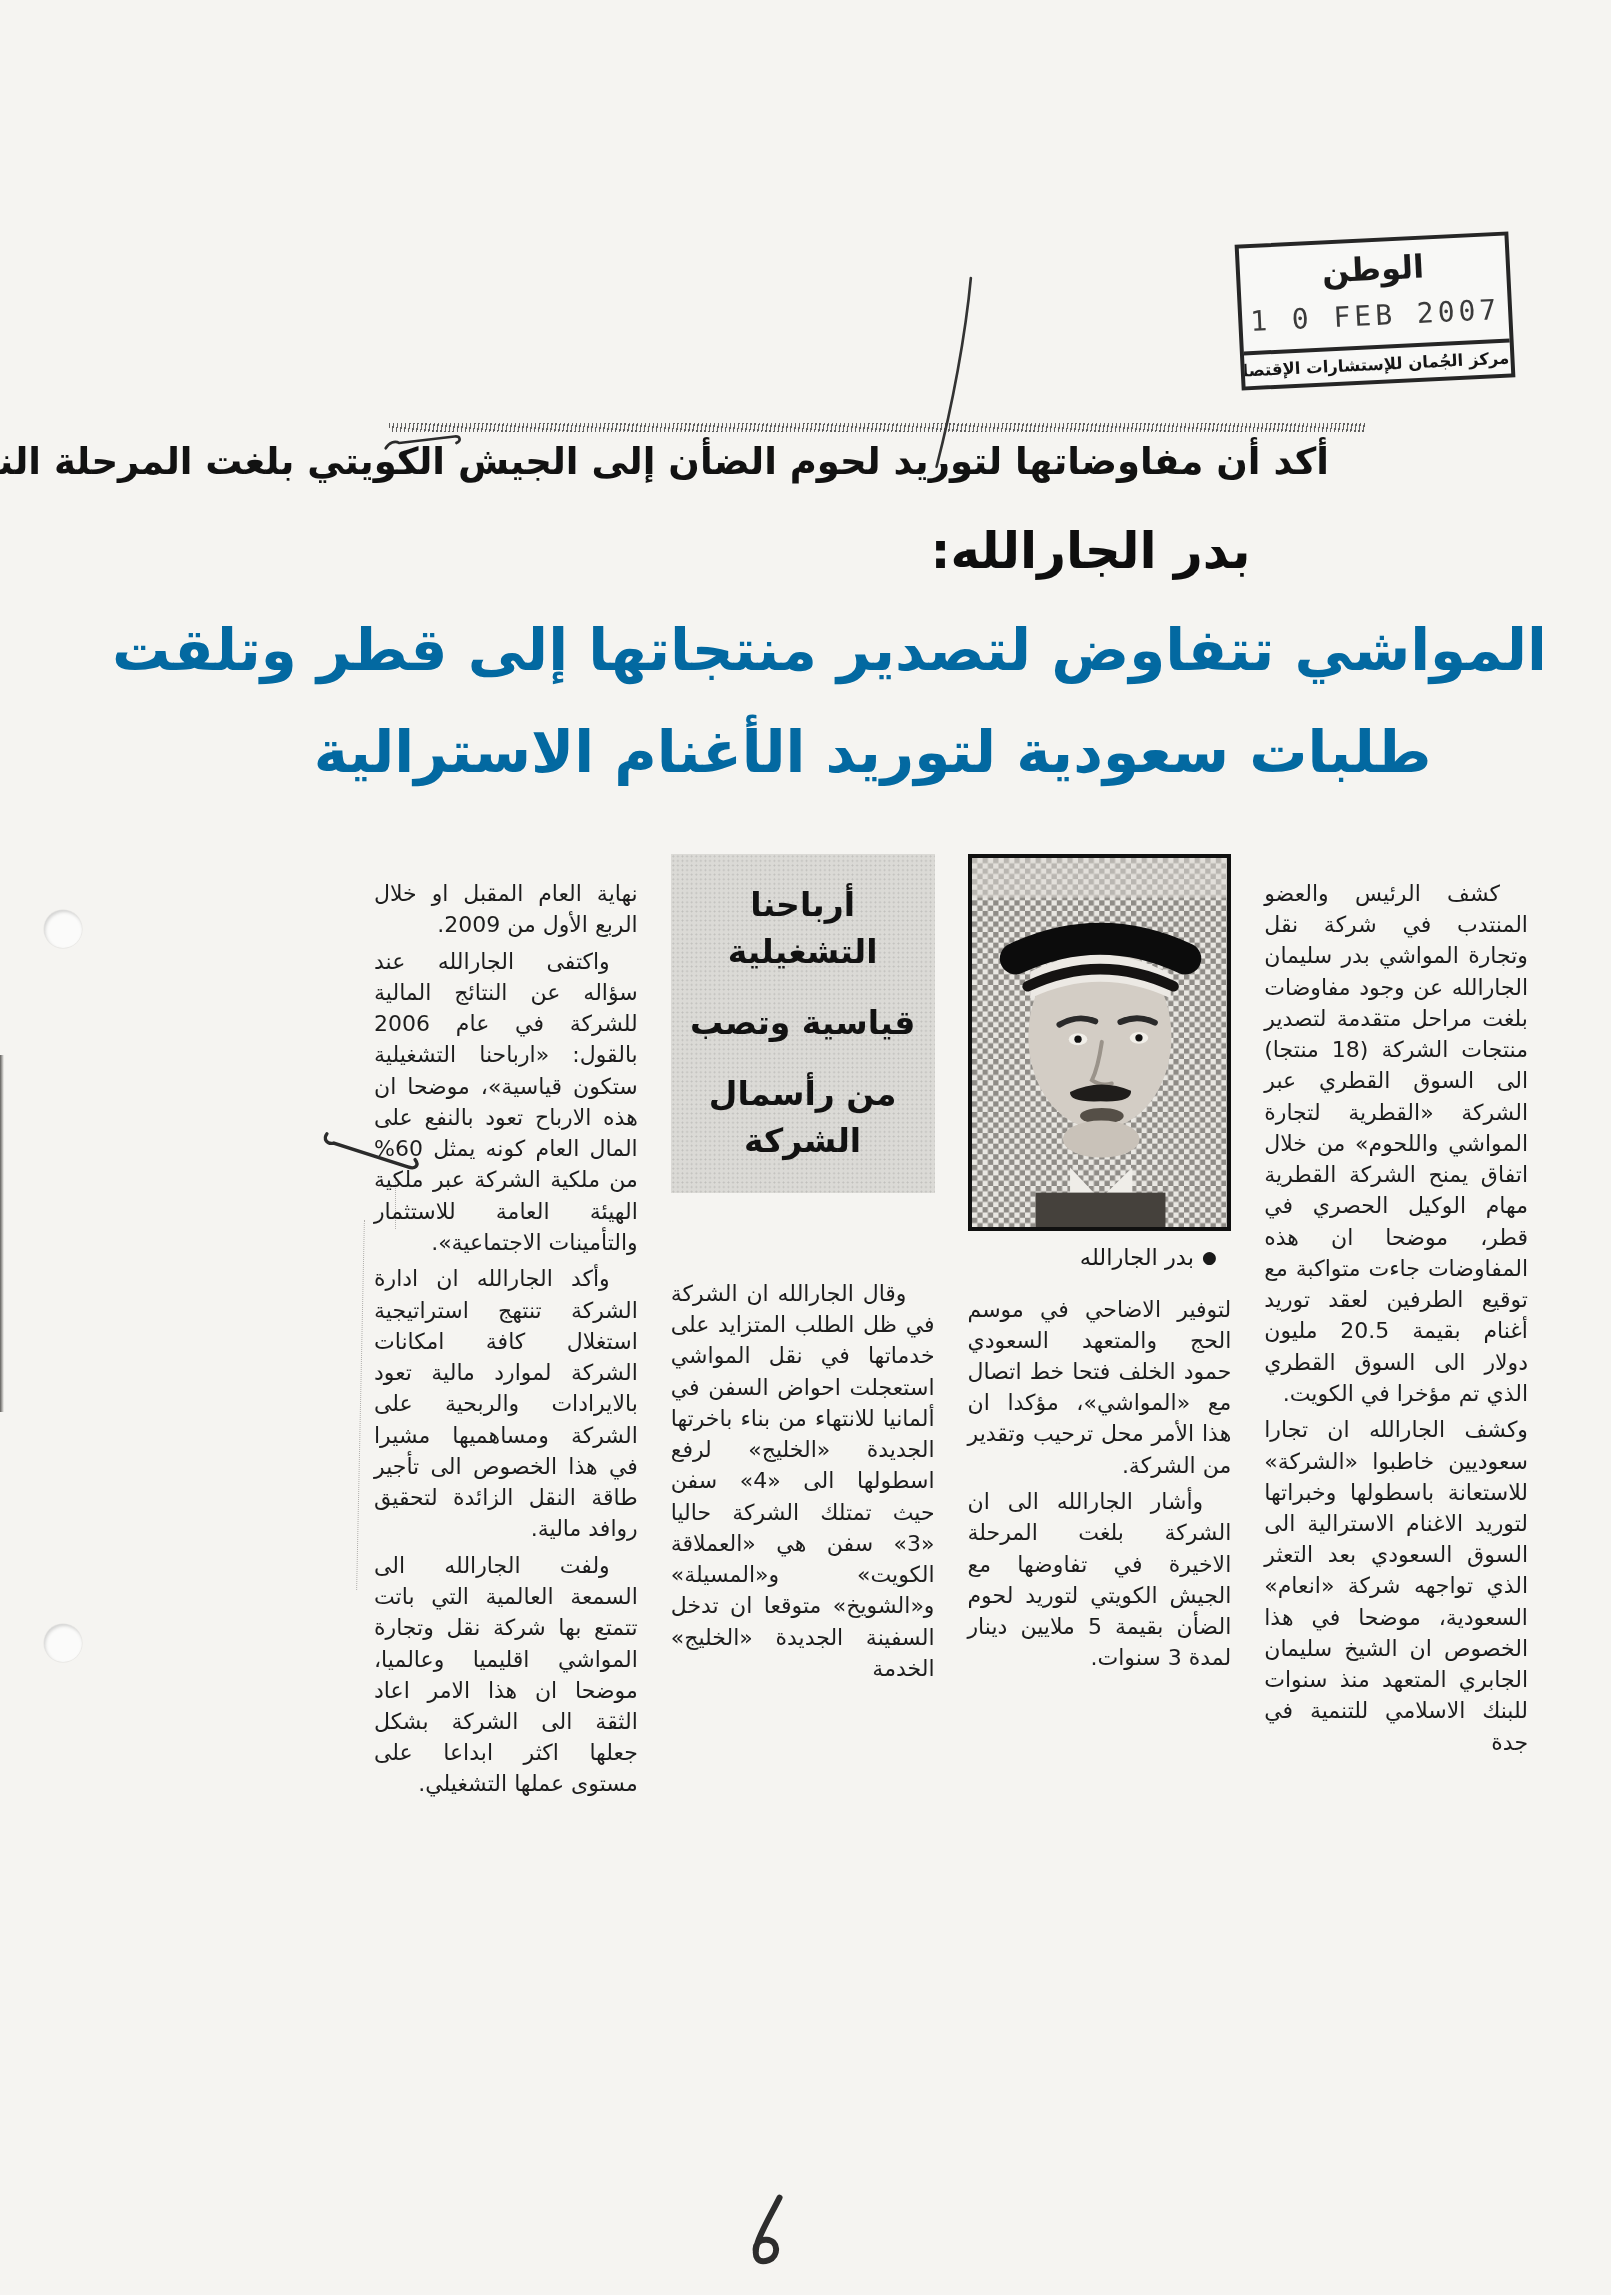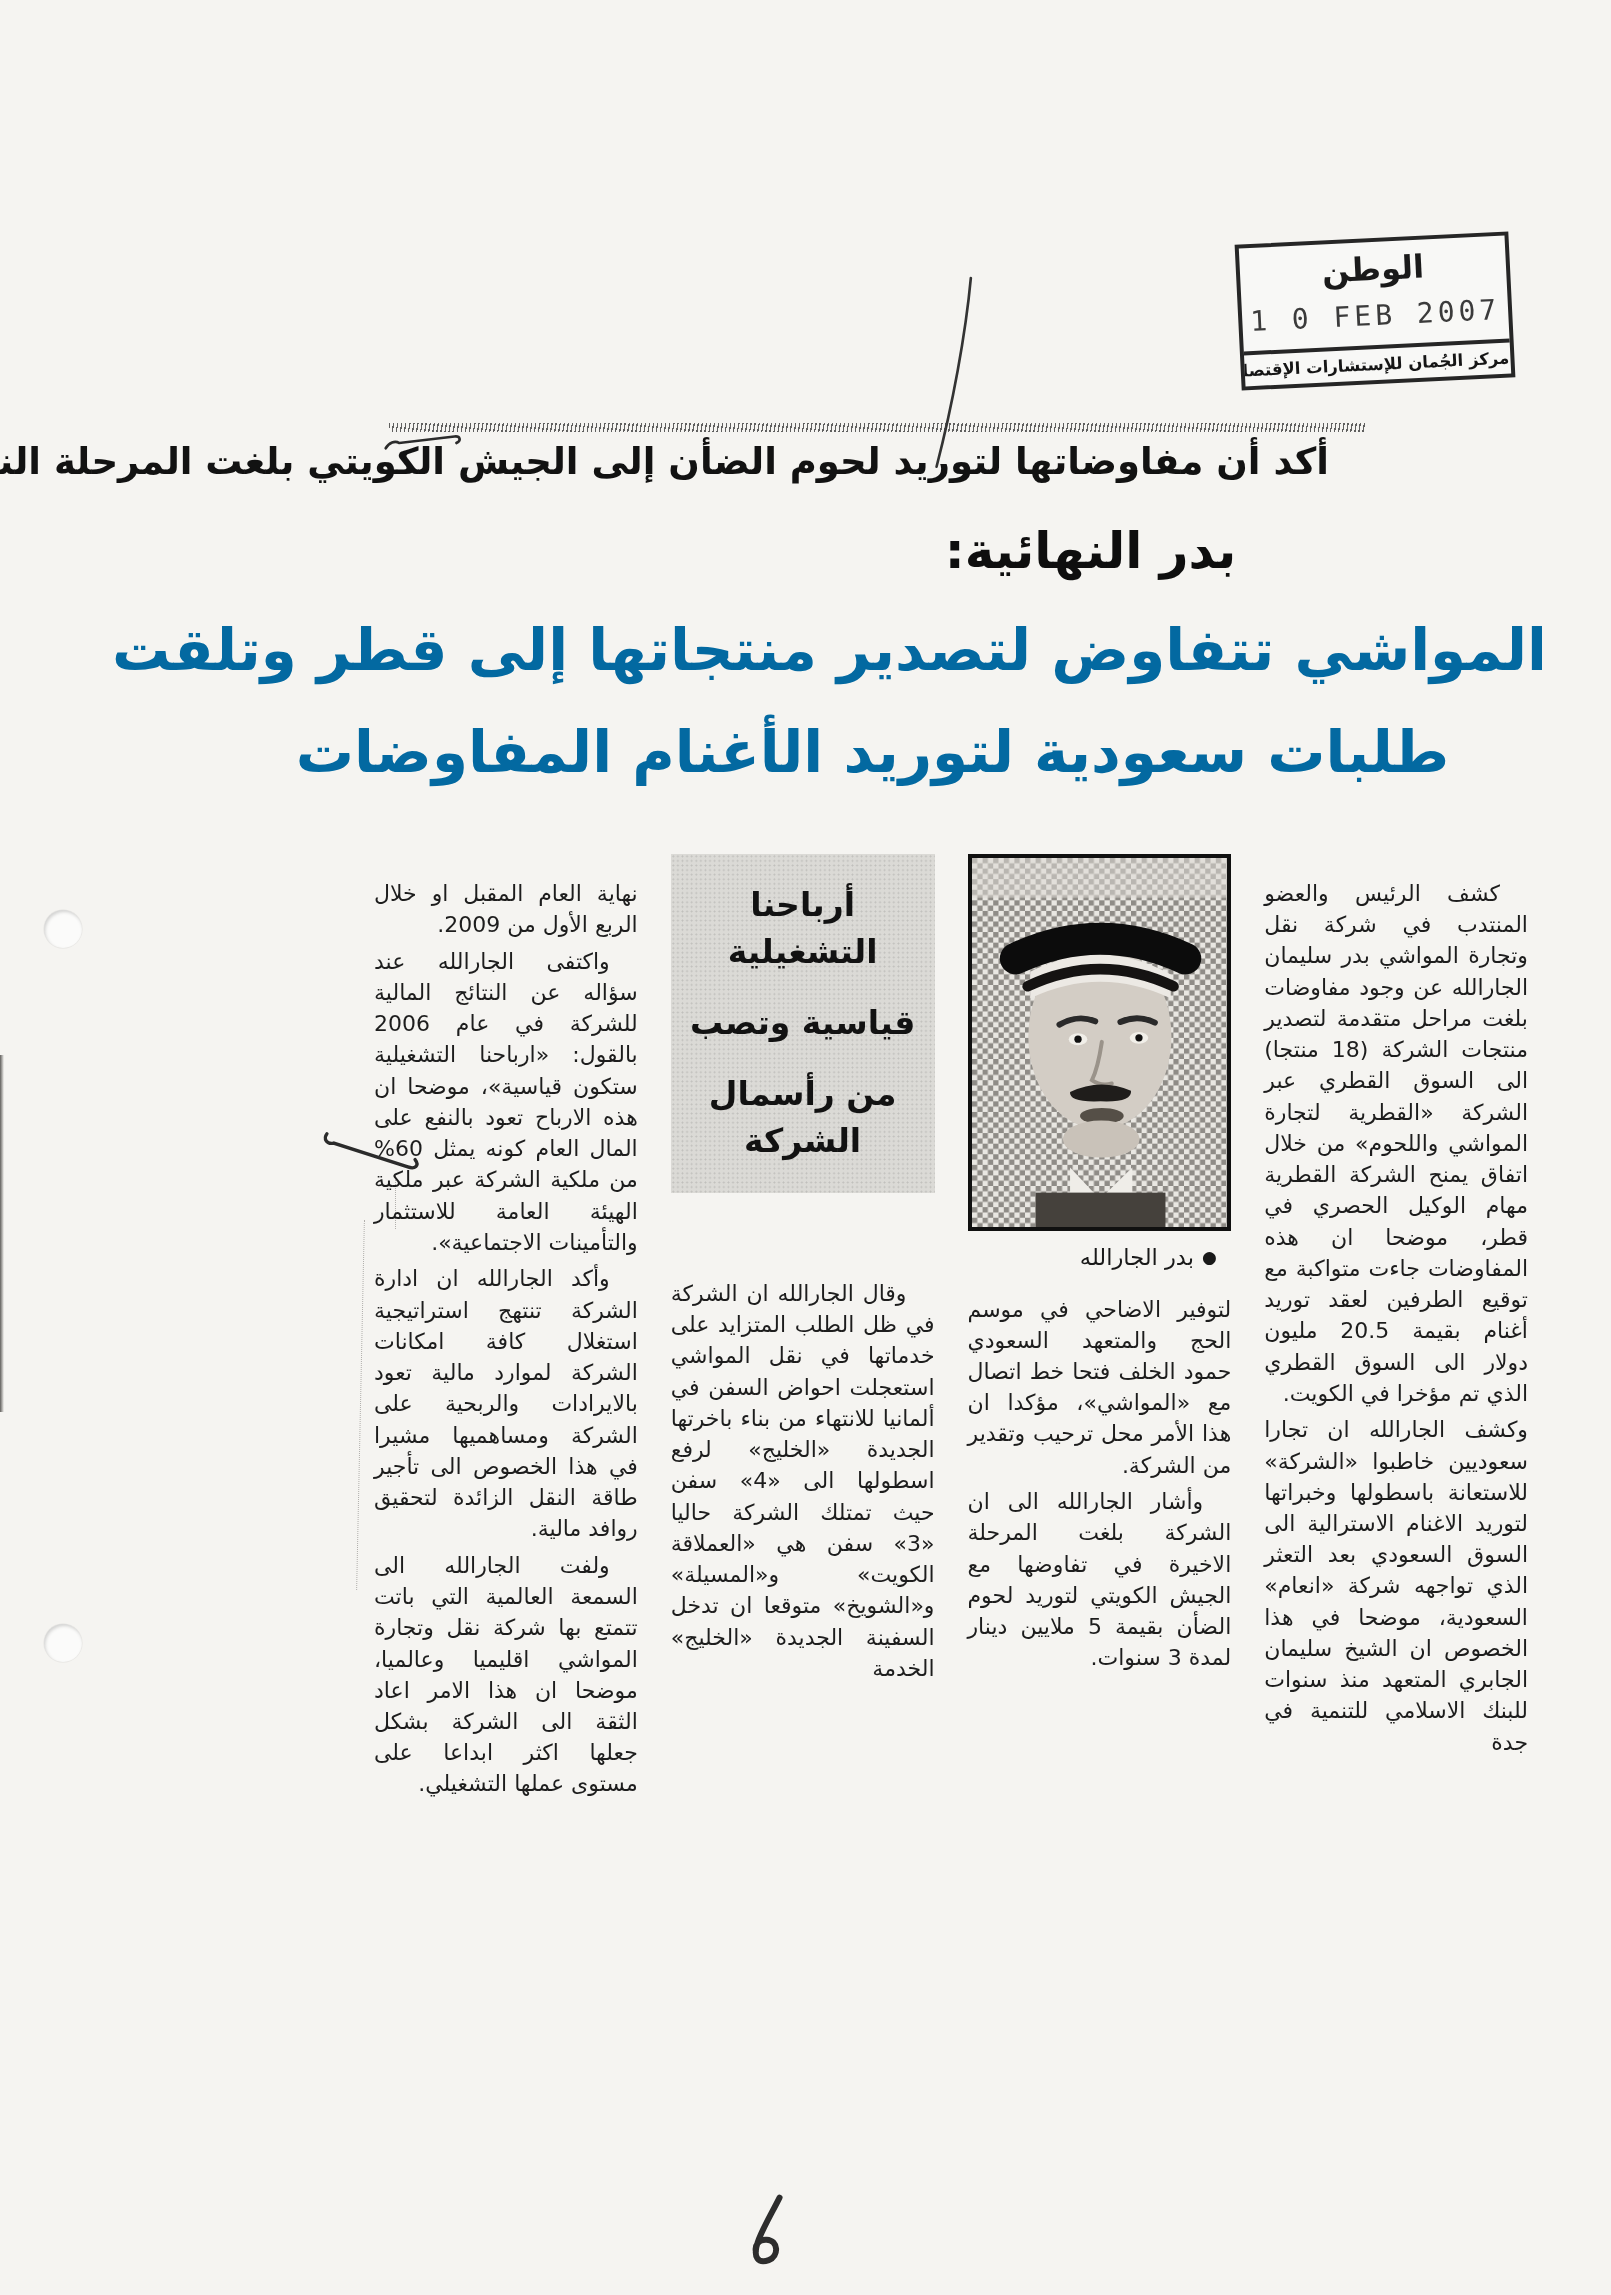--- a/index.html
+++ b/index.html
@@ -84,23 +84,23 @@
 </svg>
 <svg class="mark" style="left:927px;top:274px;width:60px;height:198px;" viewBox="0 0 90 300">
   <path d="M66 6 C58 92 38 200 14 292" fill="none" stroke="#333" stroke-width="4" stroke-linecap="round"></path>
 </svg>
 <svg class="mark" style="left:319px;top:1123px;width:106px;height:60px;" viewBox="0 0 160 90">
   <path d="M12 16 c-6 8 0 16 10 14 l112 36 c11 4 18 -2 11 -11" fill="none" stroke="#2b2b2b" stroke-width="5" stroke-linecap="round"></path>
 </svg>
 
 <div class="rule"></div>
 <div class="kicker">أكد أن مفاوضاتها لتوريد لحوم الضأن إلى الجيش الكويتي بلغت المرحلة النهائية</div>
-<div class="byline">بدر النهائية:</div>
+<div class="byline">بدر الجارالله:</div>
 <div class="headline l1">المواشي تتفاوض لتصدير منتجاتها إلى قطر وتلقت</div>
-<div class="headline l2">طلبات سعودية لتوريد الأغنام المفاوضات</div>
+<div class="headline l2">طلبات سعودية لتوريد الأغنام الاسترالية</div>
 
 <div class="article">
 
   <div class="col pad-top">
     <p class="indent">كشف الرئيس والعضو المنتدب في شركة نقل وتجارة المواشي بدر سليمان الجارالله عن وجود مفاوضات بلغت مراحل متقدمة لتصدير منتجات الشركة (18 منتجا) الى السوق القطري عبر الشركة «القطرية لتجارة المواشي واللحوم» من خلال اتفاق يمنح الشركة القطرية مهام الوكيل الحصري في قطر، موضحا ان هذه المفاوضات جاءت متواكبة مع توقيع الطرفين لعقد توريد أغنام بقيمة 20.5 مليون دولار الى السوق القطري الذي تم مؤخرا في الكويت.</p>
     <p>وكشف الجارالله ان تجارا سعوديين خاطبوا «الشركة» للاستعانة باسطولها وخبراتها لتوريد الاغنام الاسترالية الى السوق السعودي بعد التعثر الذي تواجهه شركة «انعام» السعودية، موضحا في هذا الخصوص ان الشيخ سليمان الجابري المتعهد منذ سنوات للبنك الاسلامي للتنمية في جدة</p>
   </div>
 
   <div class="col">
     <div class="photo-frame">

